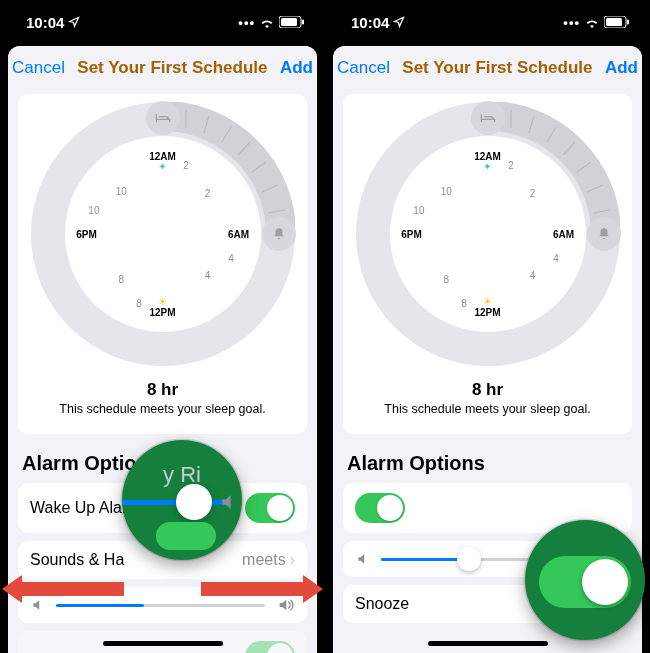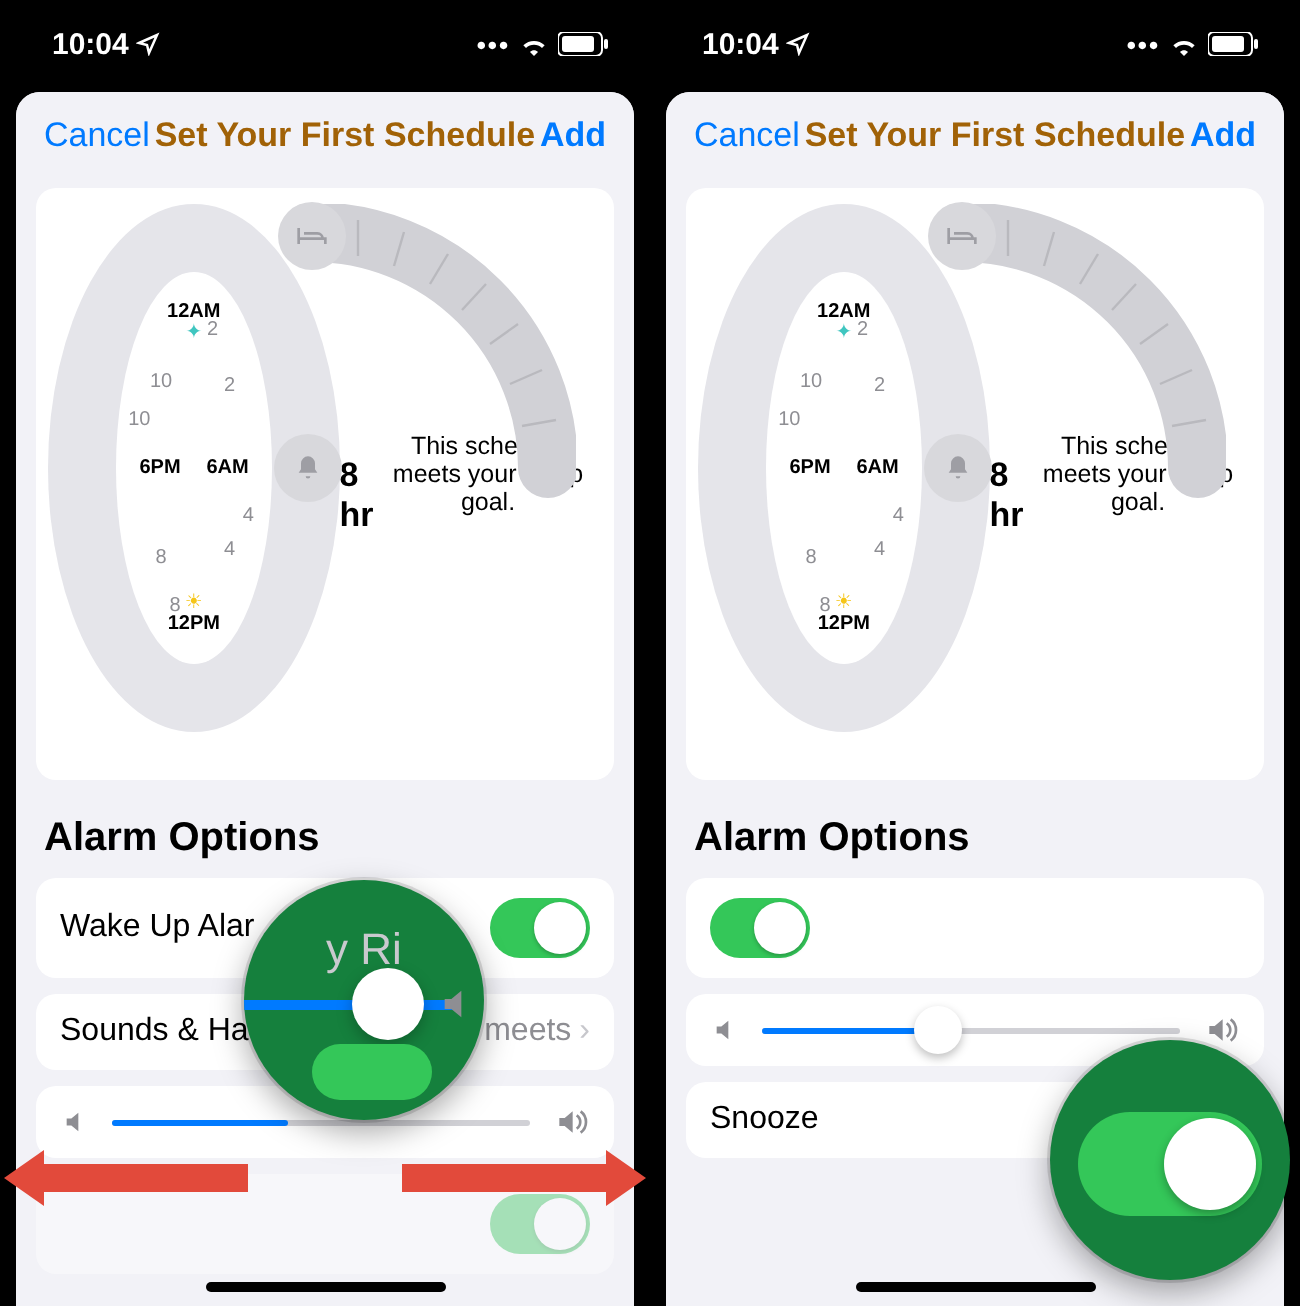--- a/index.html
+++ b/index.html
@@ -30,33 +30,33 @@
   .sheet {
     position: absolute;
     top: 46px; left: 6px; right: 6px; bottom: 0;
     background: #f2f2f7;
     border-radius: 12px 12px 0 0;
     overflow: hidden;
   }
   .nav {
     height: 44px;
     display: flex; align-items: center; justify-content: space-between;
-    padding: 0 14px;
+    padding: 0 4px;
     background: #f2f2f7;
   }
   .nav .link { color: #007aff; font-size: 17px; }
   .nav .title { font-size: 17px; font-weight: 600; color: #a16207; }
   .card {
     margin: 4px 10px 14px;
     background: #fff;
     border-radius: 10px;
     padding: 6px 6px 18px;
-    display: flex; align-items: center;
-  }
-  .duration { font-size: 17px; font-weight: 600; text-align: left; margin-top: 24px;}
+    display: flex; flex-direction: column; align-items: center;
+  }
+  .duration { font-size: 17px; font-weight: 600; text-align: left; margin-top: 8px;}
   .subtext { font-size: 12.5px; color: #000000; text-align: center; margin-top: 2px;}
   .section-title {
     font-size: 20px; font-weight: 700; color: #000;
     padding: 4px 14px 8px;
   }
   .row {
     background: #fff;
     border-radius: 10px;
     margin: 0 10px 8px;
     padding: 10px 12px;

